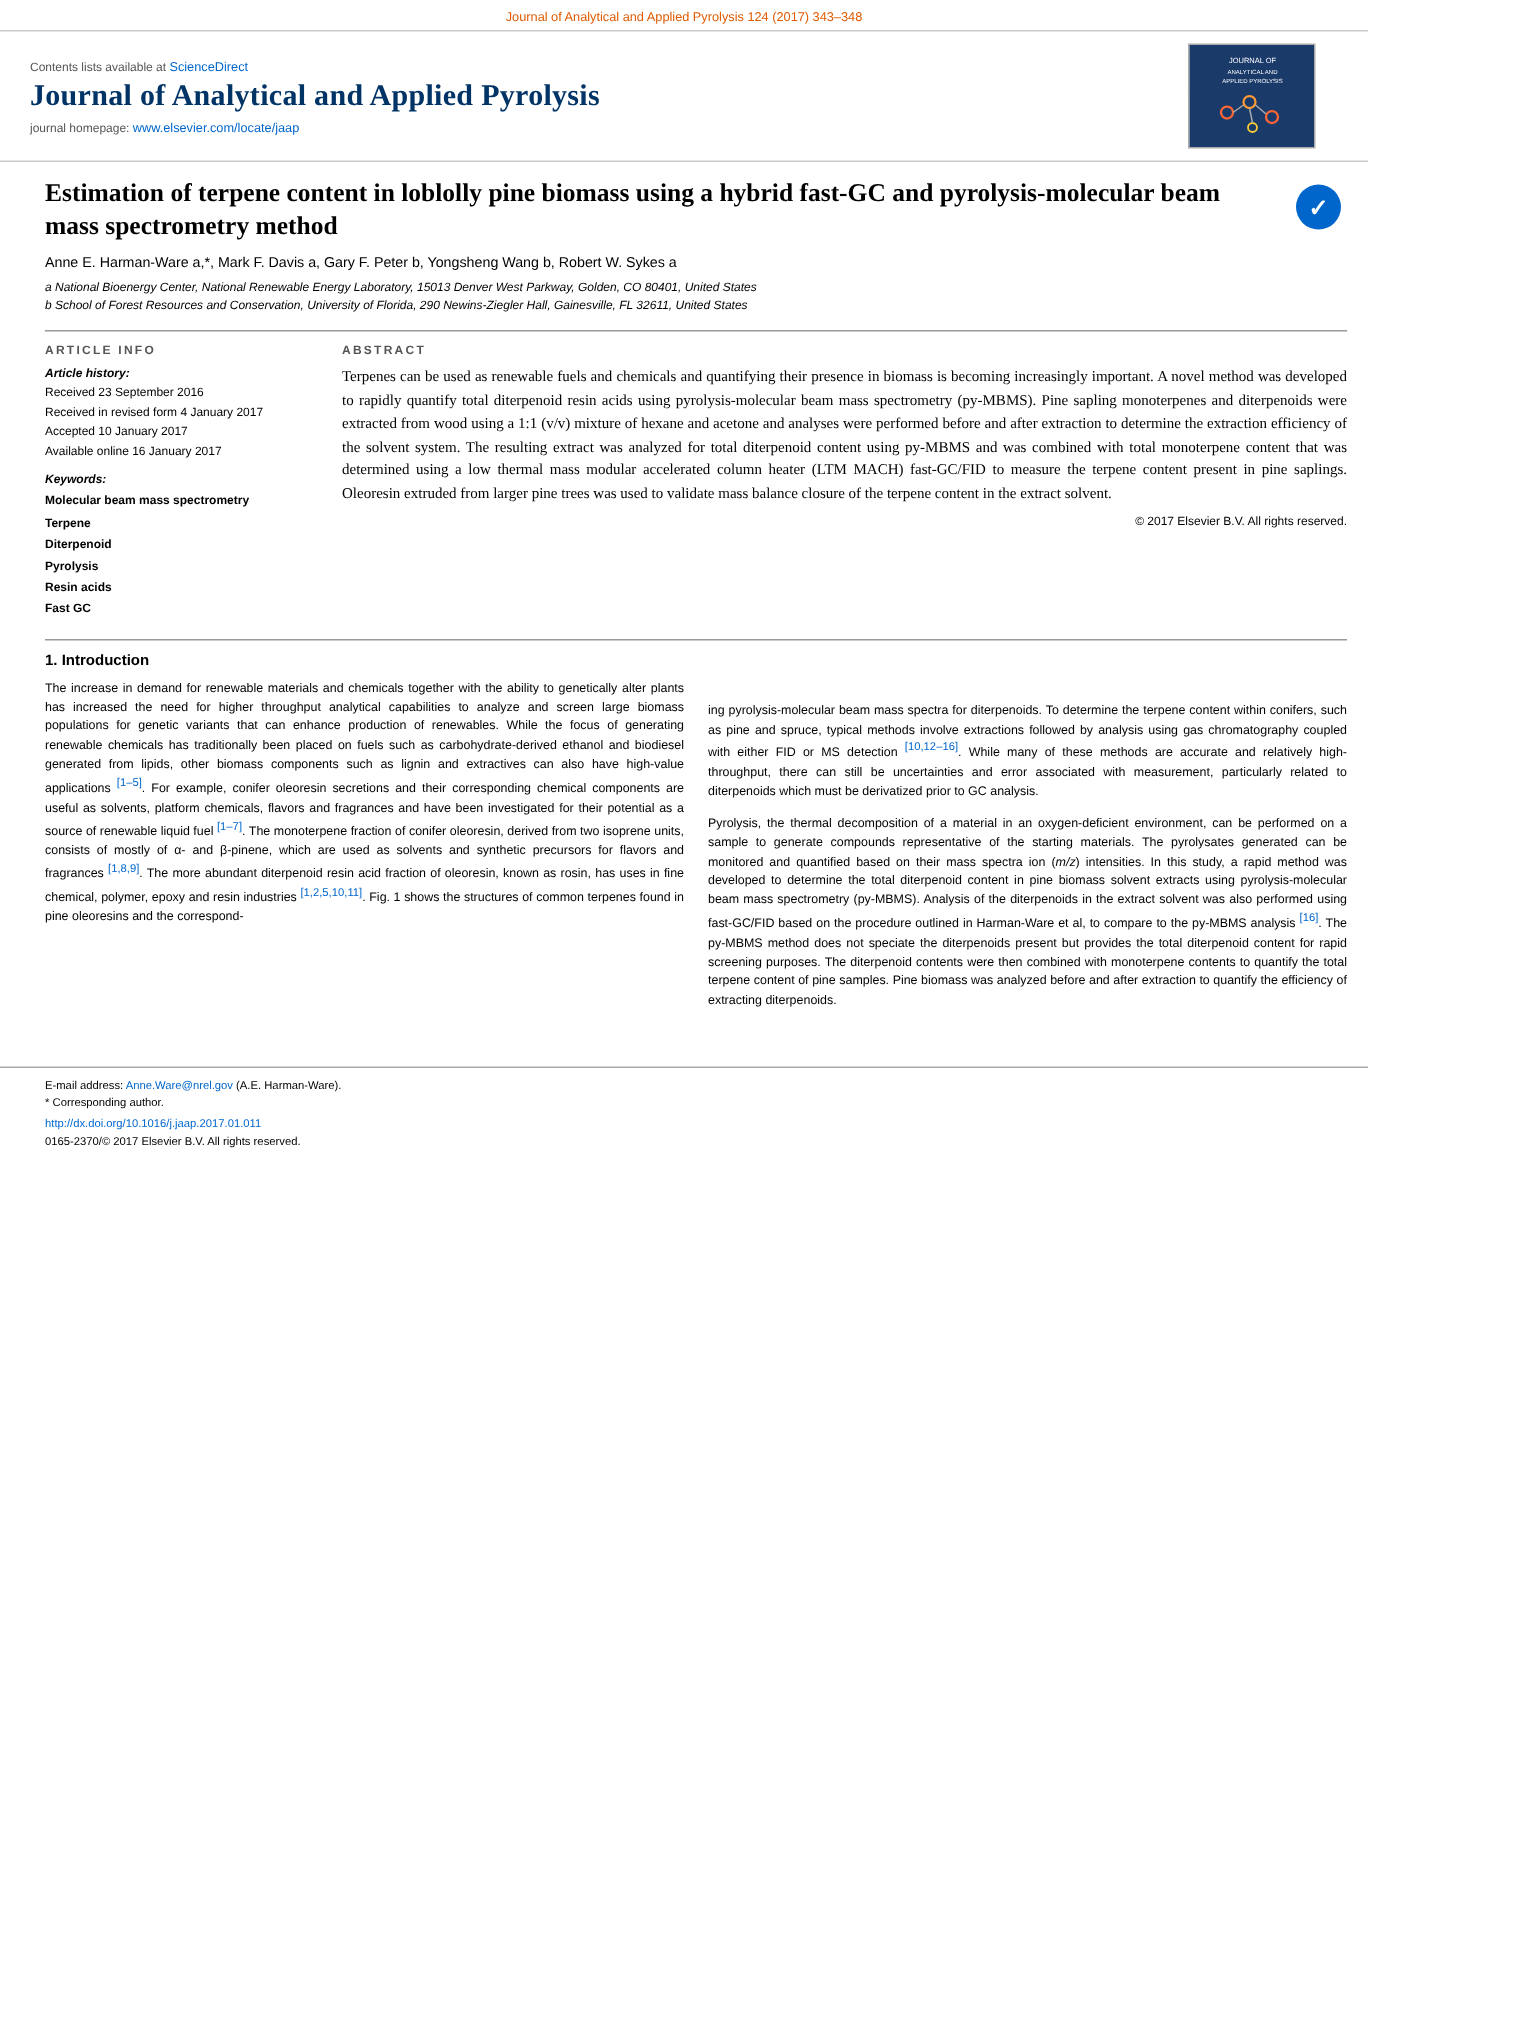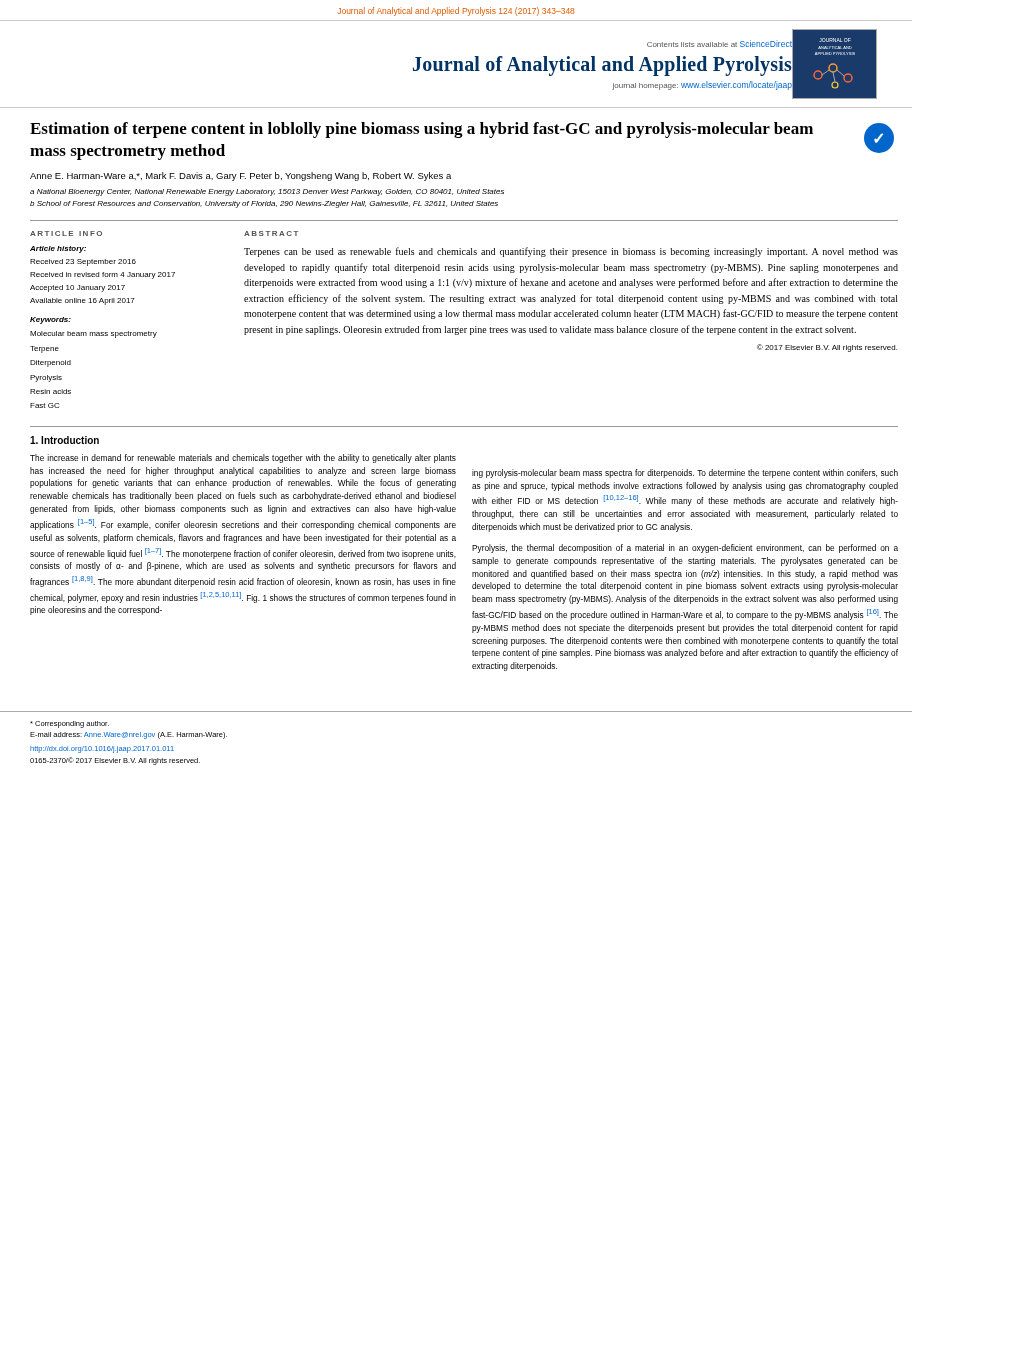--- a/index.html
+++ b/index.html
@@ -53,21 +53,21 @@
     .elsevier-text {
       font-family: Arial, sans-serif;
       font-size: 11px;
       font-weight: bold;
       color: #e05a00;
       letter-spacing: 1px;
       margin-top: 2px;
     }
     .header-center {
       flex: 1;
-      text-align: right;
+      text-align: left;
     }
     .sciencedirect-line {
       font-size: 8px;
       color: #555;
       font-family: Arial, sans-serif;
       margin-bottom: 4px;
     }
     .sciencedirect-link {
       color: #0066cc;
       font-family: Arial, sans-serif;
@@ -155,21 +155,21 @@
     
     .divider {
       border: none;
       border-top: 1px solid #999;
       margin: 8px 0;
     }
 
     
     .two-col-section {
       display: flex;
-      gap: 34px;
+      gap: 18px;
       margin-bottom: 12px;
     }
     .article-info-col {
       width: 180px;
       flex-shrink: 0;
     }
     .abstract-col {
       flex: 1;
     }
 
@@ -204,20 +204,21 @@
       font-style: italic;
       font-weight: bold;
       color: #000;
       margin-bottom: 3px;
     }
     .keywords-list {
       font-size: 8px;
       font-family: Arial, sans-serif;
       color: #000;
       line-height: 1.8;
+      font-weight: bold;
     }
 
     
     .abstract-text {
       font-size: 10px;
       font-family: Liberation Serif, serif;
       color: #000;
       line-height: 1.55;
       text-align: justify;
     }
@@ -361,21 +362,21 @@
 
     <div class="two-col-section">
 
       <div class="article-info-col">
         <div class="col-header">ARTICLE INFO</div>
         <div class="article-info-label">Article history:</div>
         <div class="article-info-dates">
           <div>Received 23 September 2016</div>
           <div>Received in revised form 4 January 2017</div>
           <div>Accepted 10 January 2017</div>
-          <div>Available online 16 April 2017</div>
+          <div>Available online 16 January 2017</div>
         </div>
         <div class="keywords-label">Keywords:</div>
         <div class="keywords-list">
           <div>Molecular beam mass spectrometry</div>
           <div>Terpene</div>
           <div>Diterpenoid</div>
           <div>Pyrolysis</div>
           <div>Resin acids</div>
           <div>Fast GC</div>
         </div>
@@ -406,24 +407,24 @@
         <div class="body-text">
           Pyrolysis, the thermal decomposition of a material in an oxygen-deficient environment, can be performed on a sample to generate compounds representative of the starting materials. The pyrolysates generated can be monitored and quantified based on their mass spectra ion (<i>m/z</i>) intensities. In this study, a rapid method was developed to determine the total diterpenoid content in pine biomass solvent extracts using pyrolysis-molecular beam mass spectrometry (py-MBMS). Analysis of the diterpenoids in the extract solvent was also performed using fast-GC/FID based on the procedure outlined in Harman-Ware et al, to compare to the py-MBMS analysis <span class="ref">[16]</span>. The py-MBMS method does not speciate the diterpenoids present but provides the total diterpenoid content for rapid screening purposes. The diterpenoid contents were then combined with monoterpene contents to quantify the total terpene content of pine samples. Pine biomass was analyzed before and after extraction to quantify the efficiency of extracting diterpenoids.
         </div>
       </div>
     </div>
 
   </div>
 
   <div class="footer-section">
     <div class="footnote-text">
+      <span>E-mail address: </span><span class="footnote-link">Anne.Ware@nrel.gov</span><span> (A.E. Harman-Ware).</span>
+    </div>
+    <div class="footnote-text">
       <span>* Corresponding author.</span>
-    </div>
-    <div class="footnote-text">
-      <span>E-mail address: </span><span class="footnote-link">Anne.Ware@nrel.gov</span><span> (A.E. Harman-Ware).</span>
     </div>
     <div class="doi-line">
       <span class="doi-link">http://dx.doi.org/10.1016/j.jaap.2017.01.011</span>
     </div>
     <div class="doi-line">0165-2370/© 2017 Elsevier B.V. All rights reserved.</div>
   </div>
 
 </div>
 
 </body></html>

